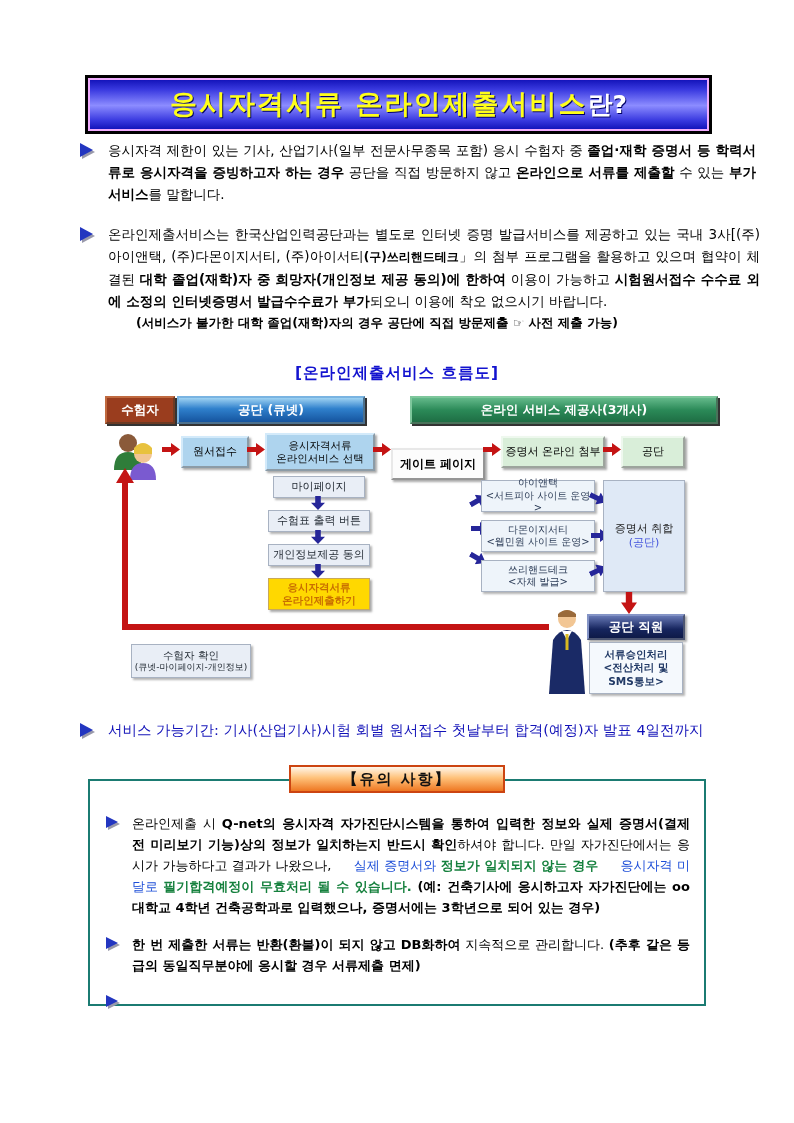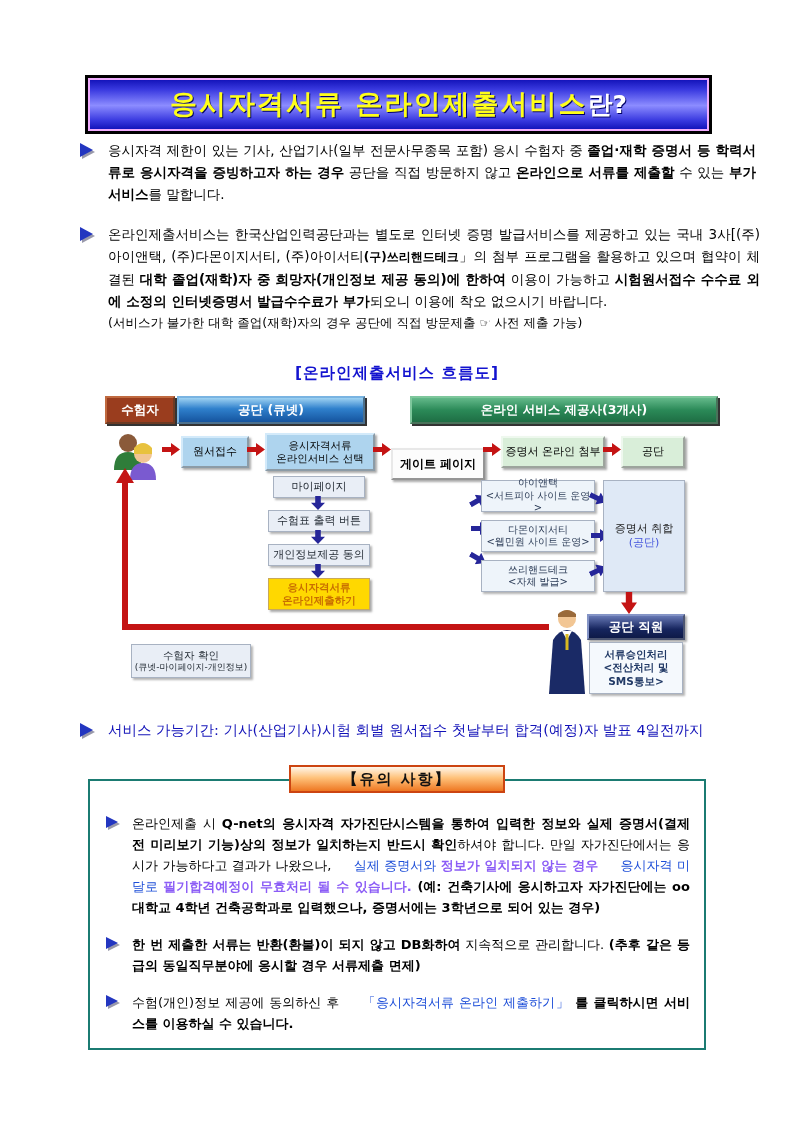--- a/index.html
+++ b/index.html
@@ -15,22 +15,22 @@
 
   
   .bullet-row{position:absolute;padding-left:30px;text-align:justify;font-size:13.5px;line-height:22px;}
   .tri{position:absolute;left:2px;top:4px;width:0;height:0;
        border-top:7px solid transparent;border-bottom:7px solid transparent;
        border-left:13px solid #2336c0;filter:drop-shadow(2px 2px 0 #99a);}
   .seg-n{font-weight:400;}
   .seg-b{font-weight:700;}
   .seg-bs{font-weight:700;font-size:12px;}
   .seg-r{color:#1d4ed8;margin-left:18px;}
-  .seg-rb{color:#8b5cf6;font-weight:700;}
-  .seg-pb{display:block;font-weight:400;font-size:12.5px;}
+  .seg-rb{color:#15803d;font-weight:700;}
+  .seg-pb{display:block;font-weight:700;font-size:12.5px;margin-left:28px;}
 
   .flow-caption{position:absolute;left:0;top:363px;width:794px;text-align:center;
                 color:#1313cf;font-weight:700;font-size:15.5px;letter-spacing:1px;}
 
   
   .flowchart{position:absolute;left:97px;top:392px;width:600px;height:306px;}
   .fh{position:absolute;top:4px;height:24px;display:flex;align-items:center;justify-content:center;
       color:#fff;font-weight:700;font-size:12.5px;box-shadow:2px 2px 0 #333;}
   .fh-examinee{left:8px;width:66px;background:#9a3d1e;border:2px outset #c06a40;}
   .fh-agency{left:80px;width:184px;background:linear-gradient(180deg,#9ed2f2,#2f80cc 45%,#15549e);border:2px outset #79b4e2;}
@@ -201,18 +201,17 @@
       <div class="n-item">
         <span class="tri"></span>
         <span><span class="seg-n">온라인제출 시 </span><span class="seg-b">Q-net의 응시자격 자가진단시스템을 통하여 입력한 정보와 실제 증명서(결제 전 미리보기 기능)상의 정보가 일치하는지 반드시 확인</span><span class="seg-n">하셔야 합니다. 만일 자가진단에서는 응시가 가능하다고 결과가 나왔으나, </span><span class="seg-r">실제 증명서와 </span><span class="seg-rb">정보가 일치되지 않는 경우</span><span class="seg-r"> 응시자격 미달로 </span><span class="seg-rb">필기합격예정이 무효처리 될 수 있습니다.</span><span class="seg-b"> (예: 건축기사에 응시하고자 자가진단에는 oo대학교 4학년 건축공학과로 입력했으나, 증명서에는 3학년으로 되어 있는 경우)</span></span>
       </div>
       <div class="n-item">
         <span class="tri"></span>
         <span><span class="seg-b">한 번 제출한 서류는 반환(환불)이 되지 않고 DB화하여</span><span class="seg-n"> 지속적으로 관리합니다. </span><span class="seg-b">(추후 같은 등급의 동일직무분야에 응시할 경우 서류제출 면제)</span></span>
       </div>
       <div class="n-item">
         <span class="tri"></span>
-        <span><span class="seg-n">수험(개인)정보 제공에 동의하신 후 </span><span class="seg-r">「응시자격서류 온라인 제출하기」</span><span class="seg-b"> 를 </span><span class="seg-b">클릭하시면 서비스를 이용하실 수 있습니다.</span></span>
       </div>
     </div>
   </div>
 
 </div>
 
 </body></html>

